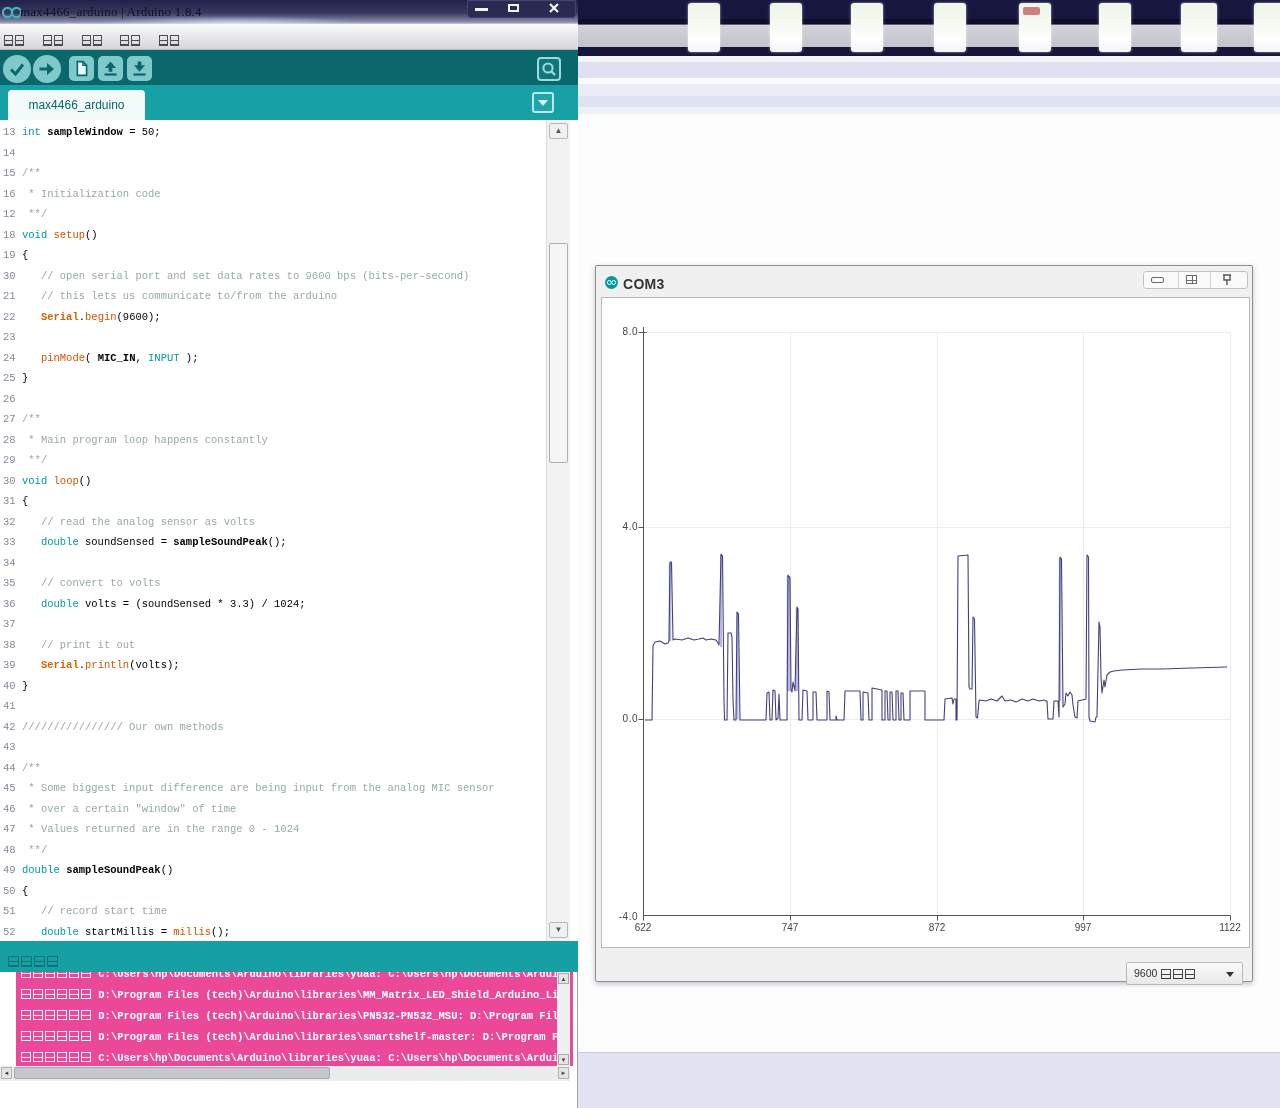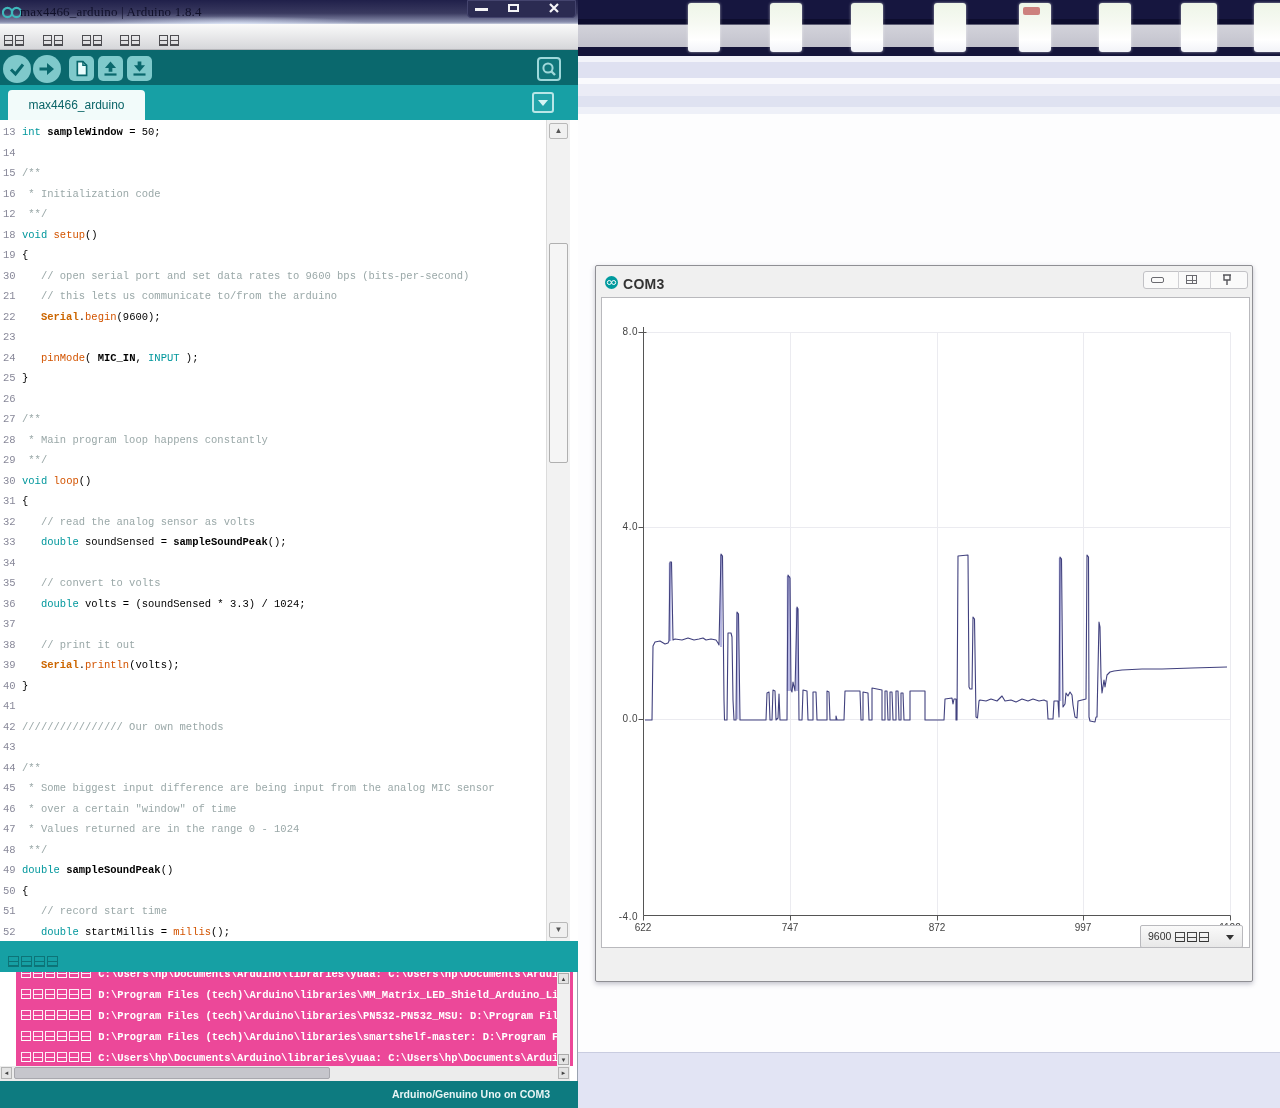--- a/index.html
+++ b/index.html
@@ -84,21 +84,21 @@
   
   #plotter { left:595px; top:265px; width:658px; height:717px; background:#f0f0f0;
     border:1px solid #8f8f94; border-radius:2px;
     box-shadow:0 2px 5px rgba(120,120,140,0.45); }
   #ptitle { position:absolute; left:0; top:0; width:100%; height:32px; }
   #ptitletext { position:absolute; left:27px; top:10px; font-size:14px; color:#333;
     font-weight:bold; letter-spacing:0.3px; }
   #pplot { position:absolute; left:5px; top:31px; width:649px; height:651px;
     background:#fff; border:1px solid #b9b9bd; }
   #pbottom { position:absolute; left:0px; top:682px; width:100%; height:33px; }
-  #baud { position:absolute; right:9px; top:659px; width:103px; height:23px;
+  #baud { position:absolute; right:9px; top:696px; width:117px; height:23px;
     background:linear-gradient(#fafafa,#e8e8e8); border:1px solid #b9b9bd;
     border-radius:2px; font-size:10.5px; color:#333; line-height:21px; padding-left:7px;}
 </style>
 </head>
 <body>
 <div id="stage">
 
   <div class="abs" id="bgpage"></div>
   <div class="abs" style="left:578px;top:55px;width:702px;height:7px;background:#f3f4fa;"></div>
   <div class="abs lavband" style="top:62px; height:16px; background:#dfe1f1;"></div>
@@ -298,17 +298,14 @@
     </div>
   <div class="abs" id="cscroll">
     <div style="position:absolute;left:1px;top:1px;width:11px;height:11px;background:#e4e4e4;border:1px solid #aaa;font-size:6px;color:#444;text-align:center;line-height:10px;">▲</div>
     <div style="position:absolute;left:1px;bottom:1px;width:11px;height:11px;background:#e4e4e4;border:1px solid #aaa;font-size:6px;color:#444;text-align:center;line-height:10px;">▼</div>
   </div>
   <div class="abs" id="hscroll">
     <div style="position:absolute;left:1px;top:1px;width:11px;height:12px;background:#e4e4e4;border:1px solid #b4b4b4;font-size:6px;color:#444;text-align:center;line-height:11px;">◄</div>
     <div style="position:absolute;right:1px;top:1px;width:11px;height:12px;background:#e4e4e4;border:1px solid #b4b4b4;font-size:6px;color:#444;text-align:center;line-height:11px;">►</div>
     <div id="hthumb"></div>
   </div>
-  <div class="abs" id="footer">
-      <div id="footertext">Arduino/Genuino Uno on COM3</div>
-    </div>
 
 </div>
 
 </body></html>

